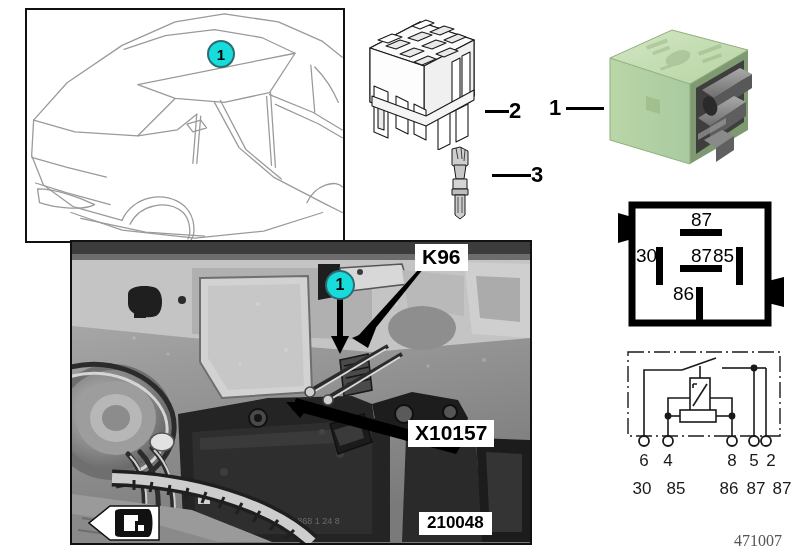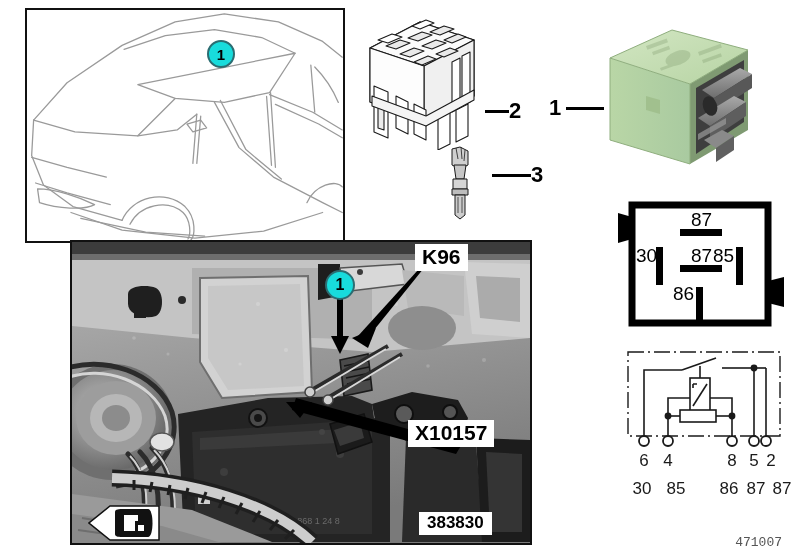--- a/index.html
+++ b/index.html
@@ -131,23 +131,23 @@
     left: 70px; top: 240px;
     width: 462px; height: 305px;
     z-index: 6;
     pointer-events: none;
   }
   #annotation-arrows svg { display:block; width:100%; height:100%; }
 
   
   #drawing-number {
     right: 18px; bottom: 10px;
-    font-size: 13px;
+    font-size: 16px;
     color: #555;
-    font-family: Liberation Mono, monospace;
+    font-family: Liberation Serif, serif;
   }
 </style>
 </head>
 <body>
 
 <div class="abs" id="vehicle-panel">
   <svg id="vehicle-svg" viewBox="0 0 320 235">
     <g fill="none" stroke="#9a9a9a" stroke-width="1.3" stroke-linejoin="round" stroke-linecap="round">
 
       <path d="M6 112 L40 74 L96 36 L150 12 L200 4 L255 12 L300 32 L320 48"></path>
@@ -540,21 +540,21 @@
       <path d="M386 214 L392 204 L226 158 L222 170 Z"></path>
       <path d="M216 162 L242 162 L230 178 Z"></path>
     </g>
   </svg>
 </div>
 
 <div class="abs callout-badge" id="callout-photo">1</div>
 
 <div class="abs photo-label" id="label-k96">K96</div>
 <div class="abs photo-label" id="label-x10157">X10157</div>
-<div class="abs photo-label" id="label-photo-number">383830</div>
+<div class="abs photo-label" id="label-photo-number">210048</div>
 
 <div class="abs" id="direction-marker">
   <svg viewBox="0 0 72 36">
     <path d="M22 1 L71 1 L71 35 L22 35 L1 18 Z" fill="#ffffff" stroke="#111" stroke-width="1.5"></path>
     <path d="M27 7 C27 4 31 4 36 4 L60 4 C66 4 66 32 60 32 L36 32 C31 32 27 32 27 29 Z" fill="#111"></path>
     <path d="M36 10 L36 26 L47 26 L47 10 Z" fill="#ffffff"></path>
     <path d="M44 10 L44 16 L50 16 L50 10 Z" fill="#ffffff"></path>
     <path d="M50 20 L50 26 L56 26 L56 20 Z" fill="#ffffff"></path>
   </svg>
 </div>

